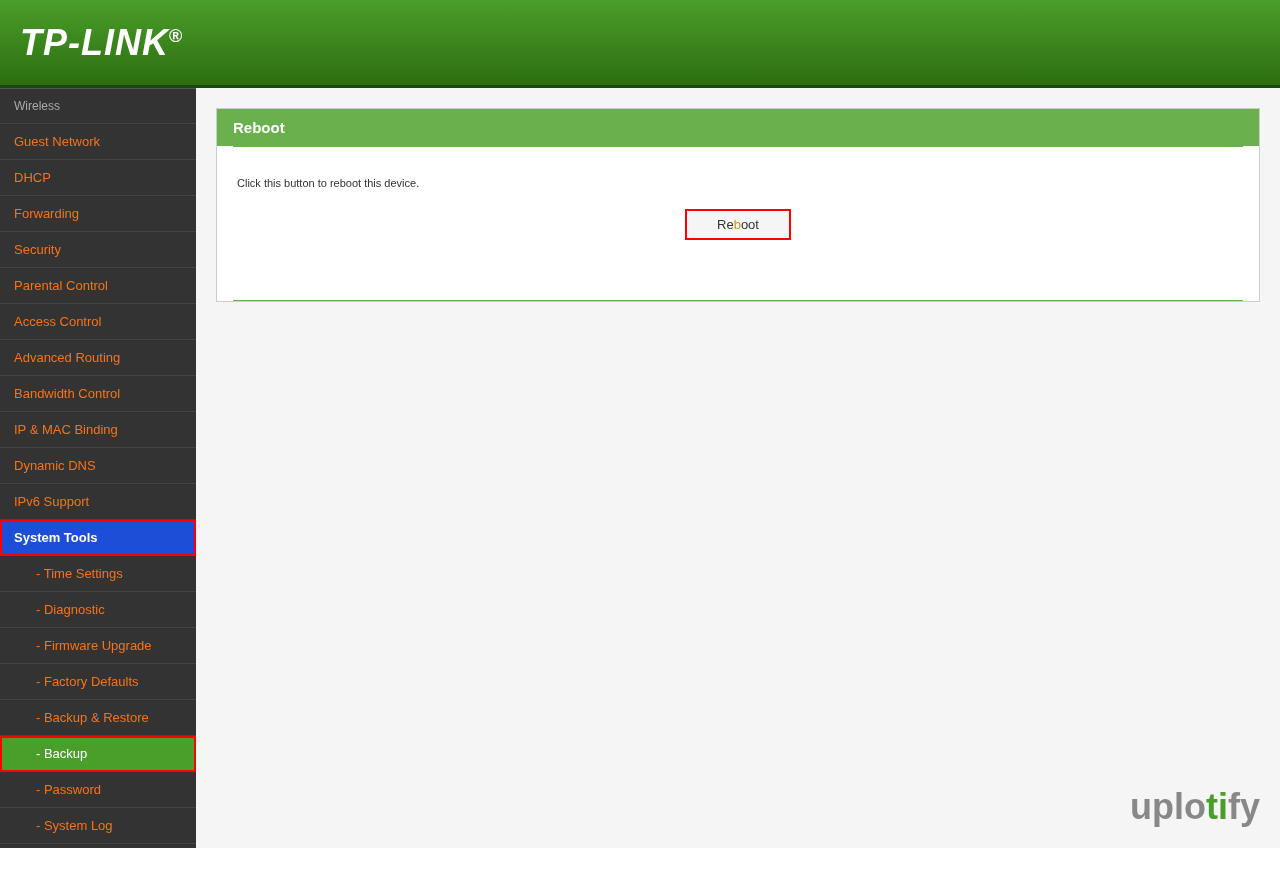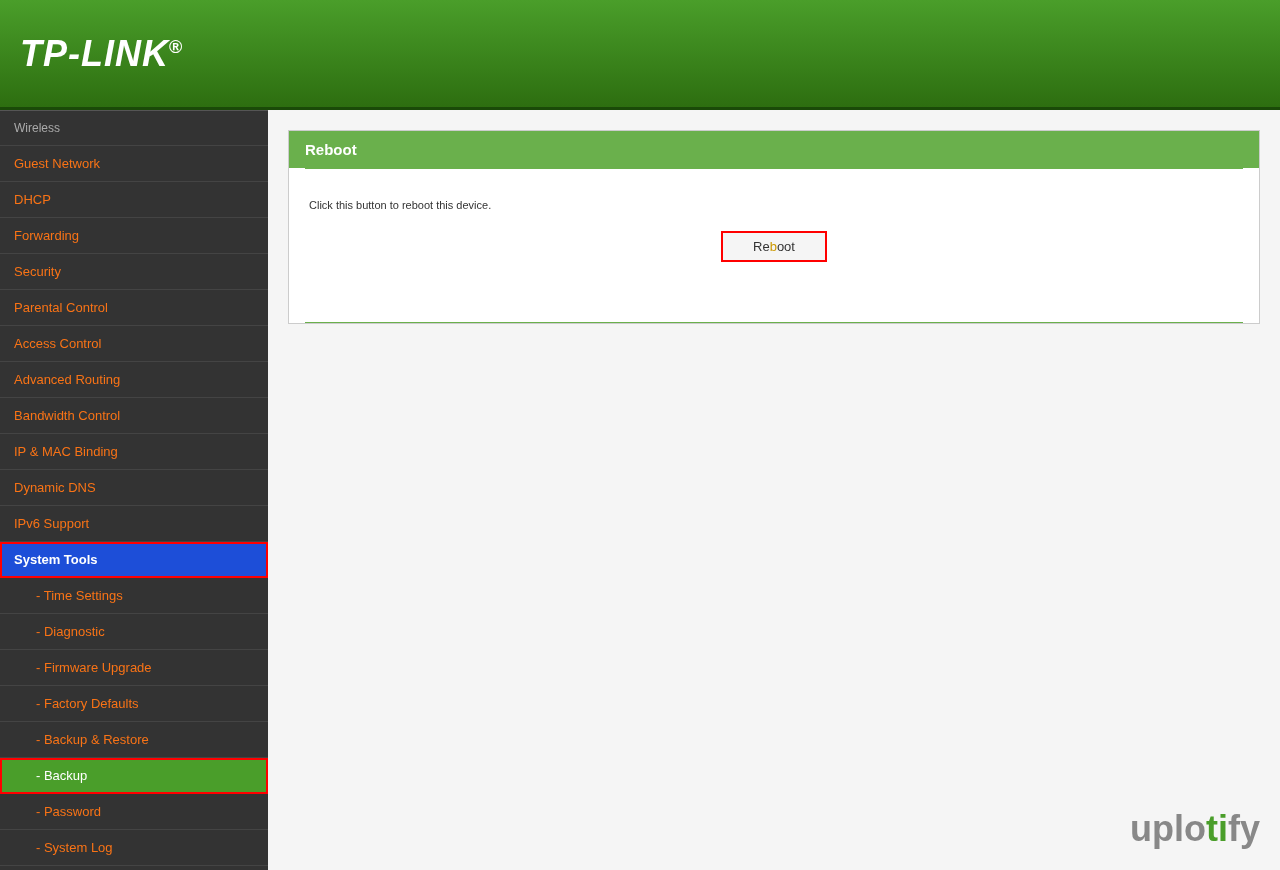--- a/index.html
+++ b/index.html
@@ -1,21 +1,21 @@
 <!DOCTYPE html>
 <html><head>
   <meta charset="utf-8">
   <style>
     * { margin: 0; padding: 0; box-sizing: border-box; }
     body { font-family: Arial, sans-serif; font-size: 13px; background: #fff; width: 1280px; height: 870px; overflow: hidden; }
 
     
     #header {
       background: linear-gradient(to bottom, #4a9e2a, #2d6e10);
-      height: 110px;
+      height: 88px;
       display: flex;
       align-items: center;
       padding: 0 20px;
       border-bottom: 3px solid #1a4a08;
     }
     #logo {
       color: #fff;
       font-size: 36px;
       font-weight: bold;
       letter-spacing: 1px;
@@ -31,21 +31,21 @@
     }
 
     
     #layout {
       display: flex;
       height: calc(870px - 110px);
     }
 
     
     #sidebar {
-      width: 268px;
+      width: 196px;
       background: #333;
       overflow-y: auto;
       flex-shrink: 0;
     }
     #sidebar::-webkit-scrollbar { width: 8px; }
     #sidebar::-webkit-scrollbar-track { background: #222; }
     #sidebar::-webkit-scrollbar-thumb { background: #555; }
 
     .sidebar-item {
       color: #f97316;

